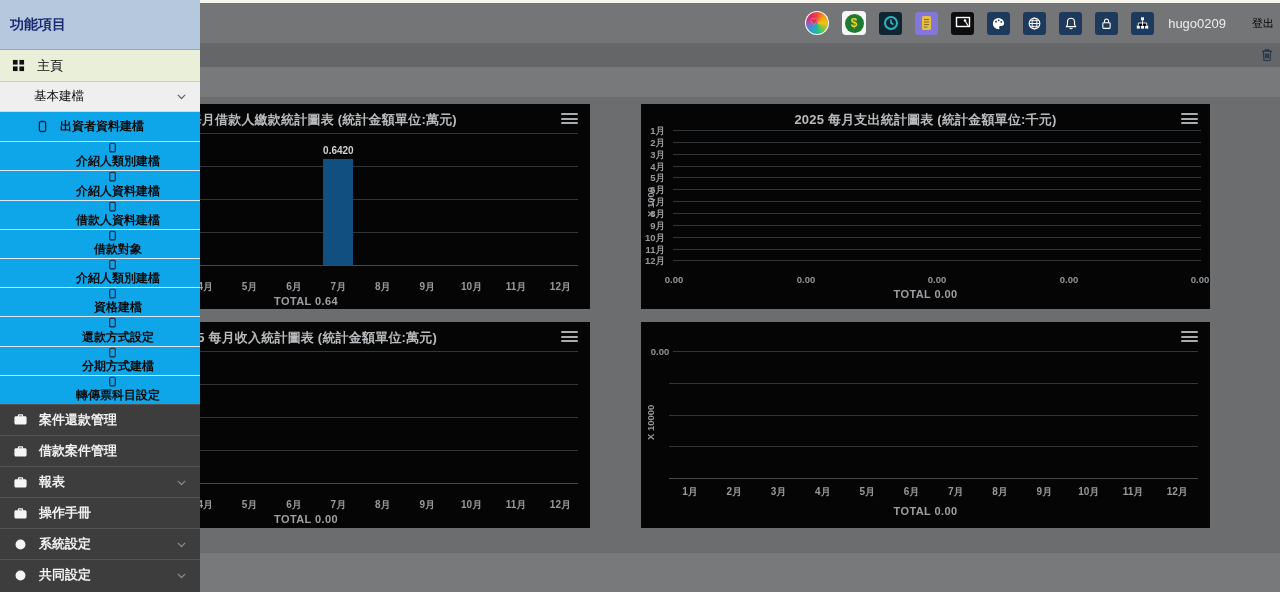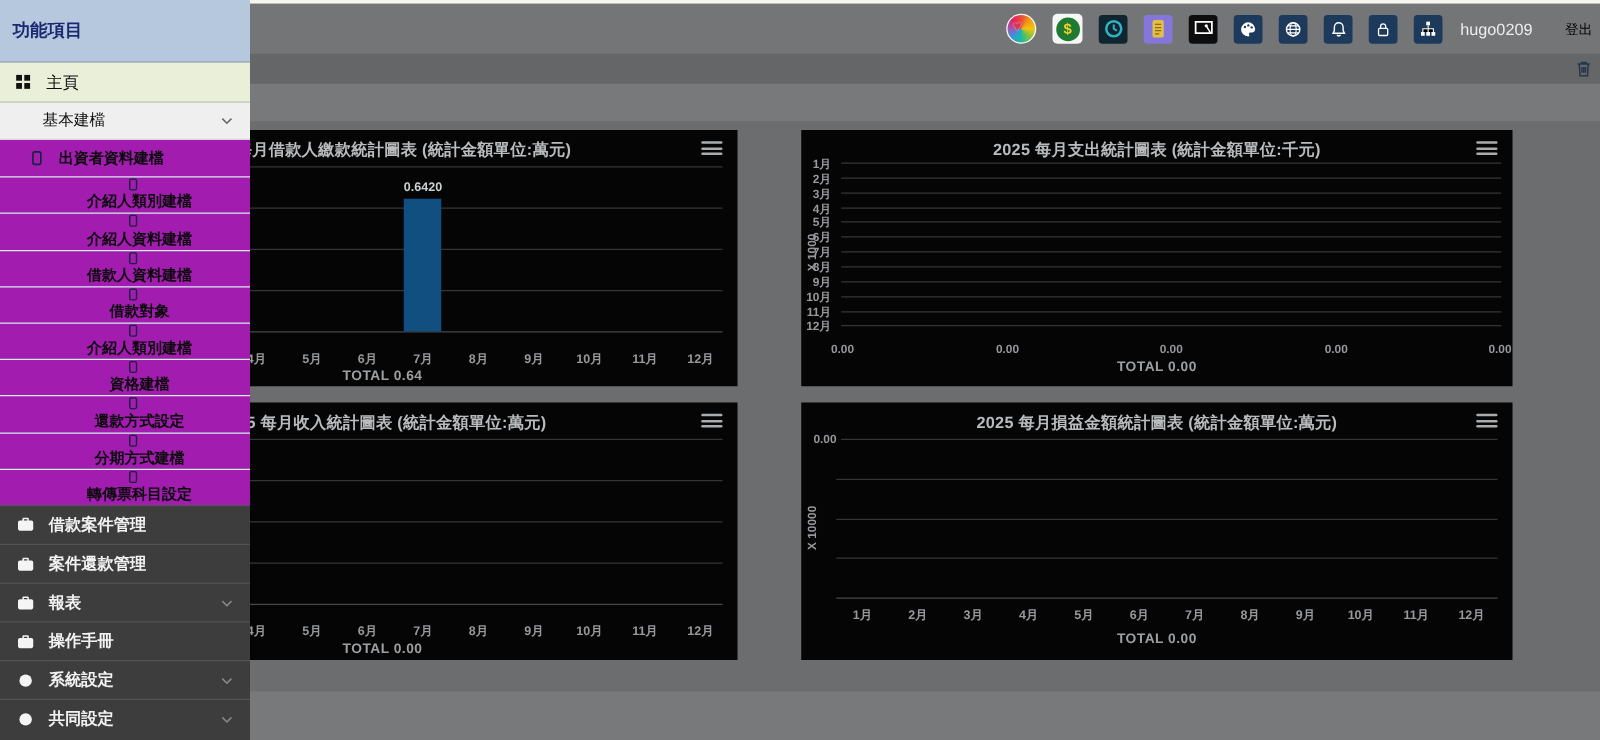--- a/index.html
+++ b/index.html
@@ -56,21 +56,21 @@
   .sidebar{position:absolute;left:0;top:0;width:200px;height:592px;z-index:10;background:#3d3d3d;}
   .sb-header{height:50px;background:#b5c8de;border-bottom:1px solid #93a9c2;display:flex;align-items:center;
      padding-left:10px;box-sizing:border-box;color:#1b2a70;font-size:14px;font-weight:bold;}
   .sb-home{height:32px;background:#e9efd9;border-bottom:1px solid #c9cfc0;display:flex;align-items:center;
      padding-left:12px;box-sizing:border-box;cursor:pointer;}
   .sb-home .grip{margin-right:12px;display:block;}
   .sb-home .lbl{color:#0c0c0c;font-size:13px;font-weight:normal;}
   .sb-group{height:30px;background:#efefef;border-bottom:1px solid #d8d8d8;display:flex;align-items:center;
      padding:0 12px 0 34px;box-sizing:border-box;cursor:pointer;}
   .sb-group .lbl{color:#0c0c0c;font-size:12.5px;font-weight:normal;flex:1;}
-  .sb-item{height:29.2px;background:#a21caf;display:flex;align-items:center;padding-left:23px;box-sizing:border-box;cursor:pointer;text-align:right;}
+  .sb-item{height:29.2px;background:#0ea5e9;display:flex;align-items:center;padding-left:36px;box-sizing:border-box;cursor:pointer;text-align:right;}
   .sb-item + .sb-item{border-top:1px solid #dce9f6;flex-direction:column;}
   .sb-item .box-ic{margin-right:11px;display:block;}
   .sb-item .lbl{color:#0a0a0a;font-size:12px;font-weight:bold;}
   .sb-dark{height:31.1px;background:#3d3d3d;border-top:1px solid #535353;display:flex;align-items:center;
      padding:0 12px 0 13px;box-sizing:border-box;cursor:pointer;}
   .sb-dark .d-ic{margin-right:11px;display:block;}
   .sb-dark .lbl{color:#f2f2f2;font-size:13px;font-weight:bold;flex:1;}
 </style>
 </head>
 <body>
@@ -265,21 +265,20 @@
       <div class="month-label" style="left:272px;top:176px">6月</div>
       <div class="month-label" style="left:316.4px;top:176px">7月</div>
       <div class="month-label" style="left:360.8px;top:176px">8月</div>
       <div class="month-label" style="left:405.2px;top:176px">9月</div>
       <div class="month-label" style="left:449.59999999999997px;top:176px">10月</div>
       <div class="month-label" style="left:494px;top:176px">11月</div>
       <div class="month-label" style="left:538.4px;top:176px">12月</div>
       <div class="total-label" style="top:191px">TOTAL 0.00</div>
     </div>
     <div class="panel" style="left: 641px; top: 322px; width: 569px; height: 206px;">
-      <div class="title">2025 每月損益金額統計圖表 (統計金額單位:萬元)</div>
       <div class="hamburger">
         <span></span>
         <span></span>
         <span></span>
       </div>
       <div class="gridline" style="left:32px;right:12px;top:29px"></div>
       <div class="gridline" style="left:28px;right:12px;top:61px"></div>
       <div class="gridline" style="left:28px;right:12px;top:93px"></div>
       <div class="gridline" style="left:28px;right:12px;top:124px"></div>
       <div class="gridline axis" style="left:28px;right:12px;top:156px"></div>
@@ -380,29 +379,29 @@
         <span class="lbl">轉傳票科目設定</span>
       </div>
     </div>
   <div id="sbDark">
       <div class="sb-dark">
         <span>
           <svg class="d-ic" viewBox="0 0 16 16" width="15" height="15">
             <path d="M5.2 4.6V3.6c0-.7.5-1.2 1.2-1.2h3.2c.7 0 1.2.5 1.2 1.2v1h2.1c.9 0 1.6.7 1.6 1.6v5.6c0 .9-.7 1.6-1.6 1.6H3.1c-.9 0-1.6-.7-1.6-1.6V6.2c0-.9.7-1.6 1.6-1.6h2.1zm1.3-.9v.9h3v-.9h-3z" fill="#f5f5f5"></path>
           </svg>
         </span>
+        <span class="lbl">案件還款管理</span>
+      </div>
+      <div class="sb-dark">
+        <span>
+          <svg class="d-ic" viewBox="0 0 16 16" width="15" height="15">
+            <path d="M5.2 4.6V3.6c0-.7.5-1.2 1.2-1.2h3.2c.7 0 1.2.5 1.2 1.2v1h2.1c.9 0 1.6.7 1.6 1.6v5.6c0 .9-.7 1.6-1.6 1.6H3.1c-.9 0-1.6-.7-1.6-1.6V6.2c0-.9.7-1.6 1.6-1.6h2.1zm1.3-.9v.9h3v-.9h-3z" fill="#f5f5f5"></path>
+          </svg>
+        </span>
         <span class="lbl">借款案件管理</span>
-      </div>
-      <div class="sb-dark">
-        <span>
-          <svg class="d-ic" viewBox="0 0 16 16" width="15" height="15">
-            <path d="M5.2 4.6V3.6c0-.7.5-1.2 1.2-1.2h3.2c.7 0 1.2.5 1.2 1.2v1h2.1c.9 0 1.6.7 1.6 1.6v5.6c0 .9-.7 1.6-1.6 1.6H3.1c-.9 0-1.6-.7-1.6-1.6V6.2c0-.9.7-1.6 1.6-1.6h2.1zm1.3-.9v.9h3v-.9h-3z" fill="#f5f5f5"></path>
-          </svg>
-        </span>
-        <span class="lbl">案件還款管理</span>
       </div>
       <div class="sb-dark">
         <span>
           <svg class="d-ic" viewBox="0 0 16 16" width="15" height="15">
             <path d="M5.2 4.6V3.6c0-.7.5-1.2 1.2-1.2h3.2c.7 0 1.2.5 1.2 1.2v1h2.1c.9 0 1.6.7 1.6 1.6v5.6c0 .9-.7 1.6-1.6 1.6H3.1c-.9 0-1.6-.7-1.6-1.6V6.2c0-.9.7-1.6 1.6-1.6h2.1zm1.3-.9v.9h3v-.9h-3z" fill="#f5f5f5"></path>
           </svg>
         </span>
         <span class="lbl">報表</span>
         <svg viewBox="0 0 16 16" width="13" height="13">
           <path d="M3.5 6l4.5 4.5L12.5 6" stroke="#8a8a8a" stroke-width="1.5" fill="none"></path>

